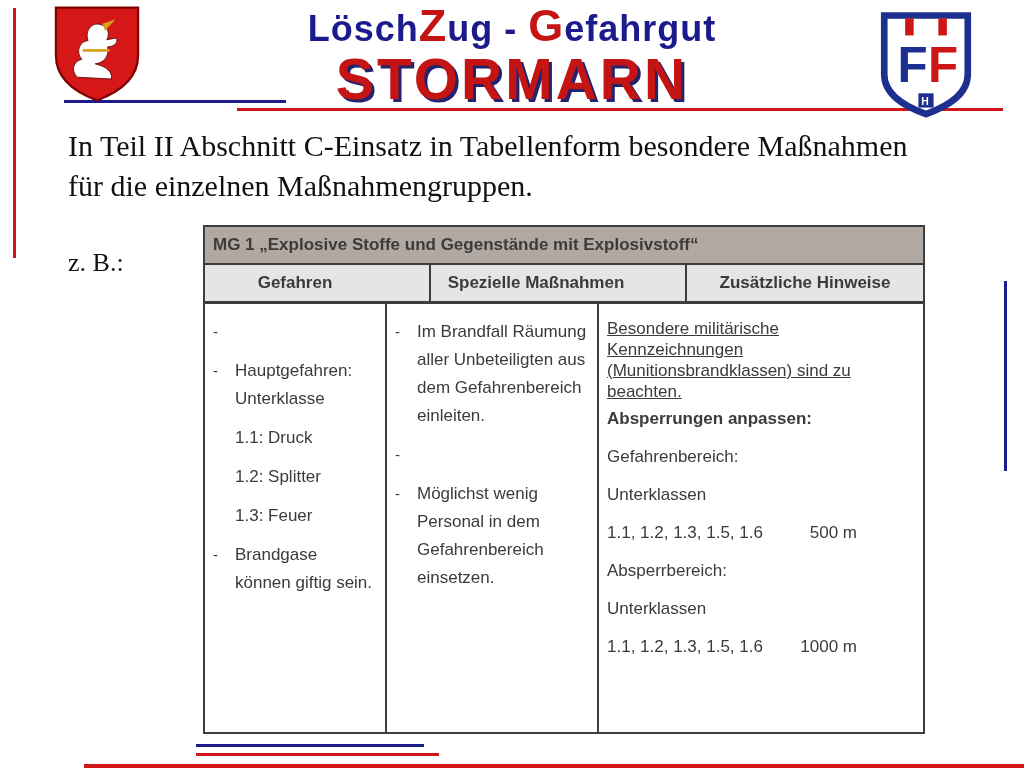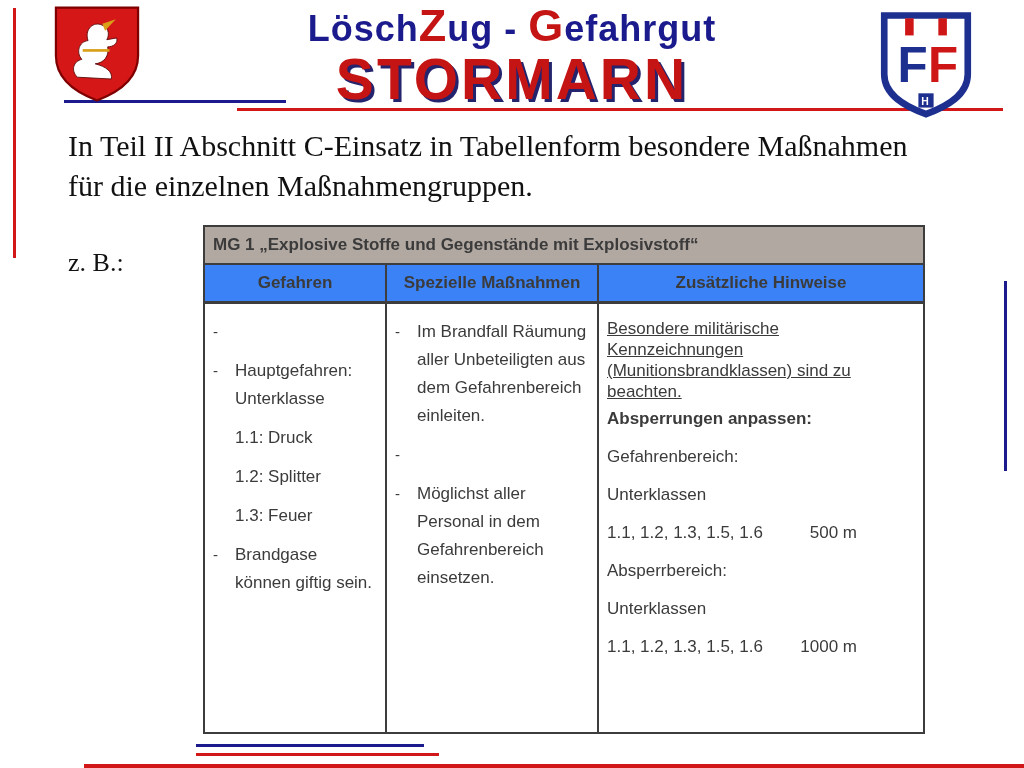--- a/index.html
+++ b/index.html
@@ -37,21 +37,21 @@
   
   .mgtable {
     position:absolute; left:203px; top:225px; width:722px;
     border:2px solid #3d3d3d; background:#fff; box-sizing:border-box;
     color:#3b3b3b; font-size:17px;
   }
   .t-title {
     height:36px; background:#b2a8a2; border-bottom:2px solid #3d3d3d;
     display:flex; align-items:center; padding:0 8px; font-weight:bold;text-align:right;
   }
-  .t-headrow { display:flex; height:36px; background:#3b82f6; border-bottom:3px solid #3d3d3d; }
+  .t-headrow { display:flex; height:36px; background:#e5e5e5; border-bottom:3px solid #3d3d3d;gap:44px; }
   .t-h { display:flex; align-items:center; justify-content:center; font-weight:bold; box-sizing:border-box; }
   .t-h + .t-h, .t-col + .t-col { border-left:2px solid #3d3d3d; }
   .c1 { width:180px; flex:0 0 180px; }
   .c2 { width:212px; flex:0 0 212px; }
   .c3 { flex:1; }
   .t-body { display:flex; height:428px; }
   .t-col { box-sizing:border-box; padding:14px 8px 0 8px; line-height:28px; }
 
   .item { display:flex; margin-bottom:11px; }
   .dash { flex:0 0 22px; width:22px; font-size:15px; }
@@ -138,21 +138,21 @@
       <div class="t-col c2">
         <div class="item">
           <span class="dash">-</span>
           <span>Im Brandfall Räumung aller Unbeteiligten aus dem Gefahrenbereich einleiten.</span>
         </div>
         <div class="item">
           <span class="dash">-</span>
         </div>
         <div class="item">
           <span class="dash">-</span>
-          <span>Möglichst aller Personal in dem Gefahrenbereich einsetzen.</span>
+          <span>Möglichst wenig Personal in dem Gefahrenbereich einsetzen.</span>
         </div>
       </div>
 
       <div class="t-col c3">
         <div class="h-par">Besondere militärische Kennzeichnungen (Munitionsbrandklassen) sind zu beachten.</div>
         <div class="h-bold">Absperrungen anpassen:</div>
         <div class="h-line">Gefahrenbereich:</div>
         <div class="h-line">Unterklassen</div>
         <div class="h-split">
           <span>1.1, 1.2, 1.3, 1.5,  1.6</span>

